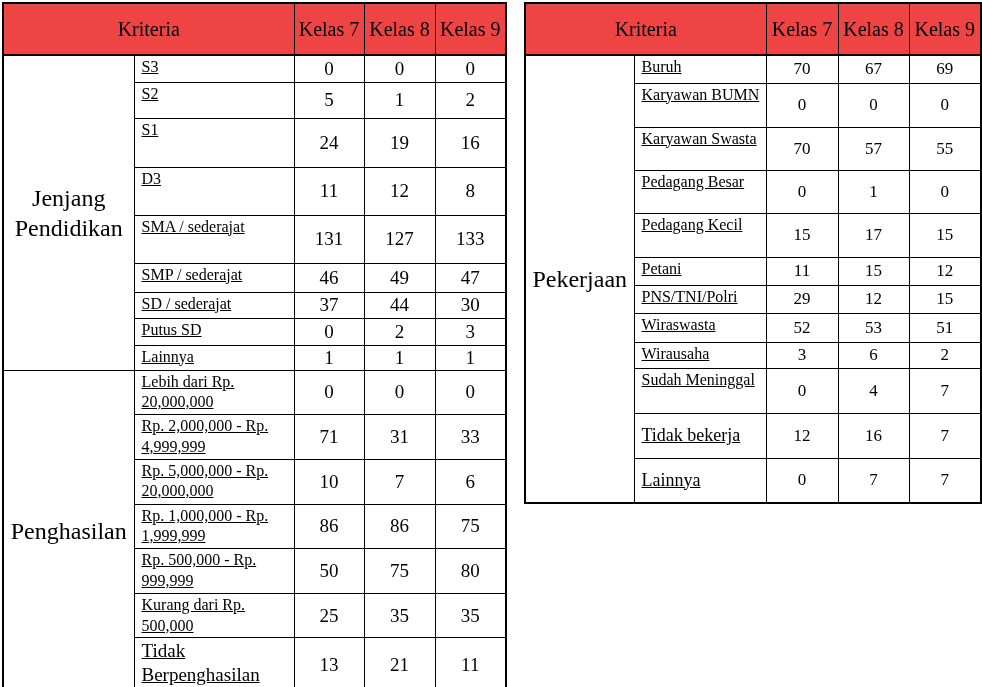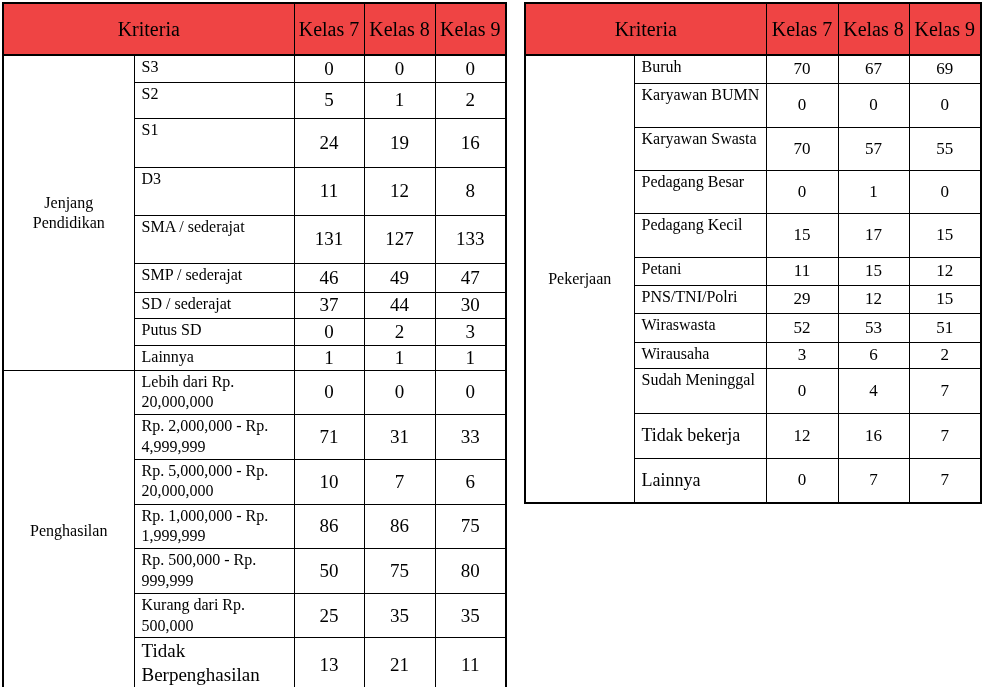--- a/index.html
+++ b/index.html
@@ -31,31 +31,32 @@
     font-size: 20px;
     line-height: 1.2;
     text-align: center;
     vertical-align: middle;
     border-bottom: 2px solid #000000;
     height: 50px;
   }
   .data-table td.group-cell {
     text-align: center;
     vertical-align: middle;
-    font-size: 16px;
+    font-size: 24px;
     line-height: 1.25;
     padding: 0 4px;
     margin-top: 16px;
   }
   .data-table td.label-cell {
     text-align: left;
     vertical-align: top;
     font-size: 16px;
     line-height: 1.3;
     padding: 1px 4px 1px 7px;
+    text-decoration: underline;
   }
   .data-table td.value-cell {
     text-align: center;
     vertical-align: middle;
     font-size: 19px;
   }
   table.tbl-right td.value-cell { font-size: 17px; }
   table.tbl-left  tbody tr:last-child td.label-cell {
     font-size: 19px;
     line-height: 1.25;

